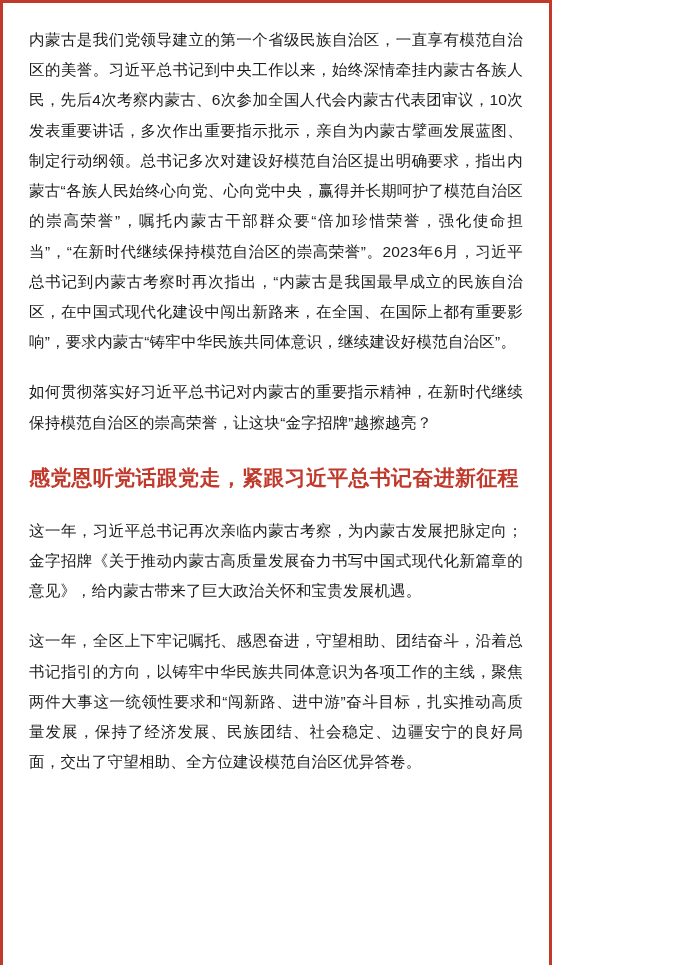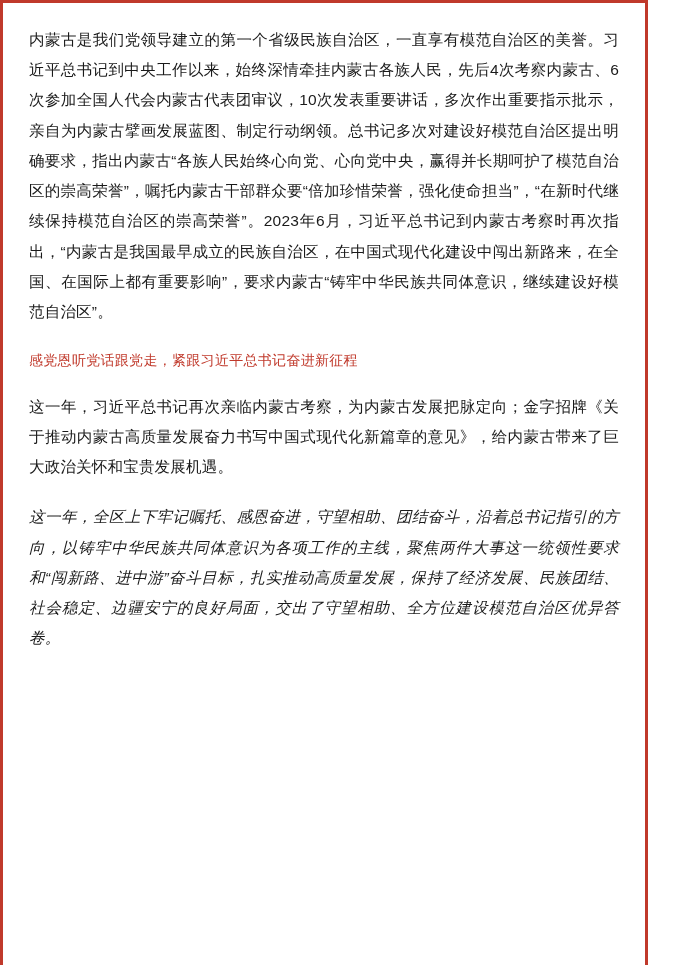--- a/index.html
+++ b/index.html
@@ -7,21 +7,21 @@
     padding: 0;
   }
   body {
     width: 679px;
     min-height: 965px;
     background: #ffffff;
     font-family: "Liberation Sans", "DejaVu Sans", sans-serif;
   }
   .page {
     position: relative;
-    width: 648px;
+    width: 552px;
     min-height: 965px;
     box-sizing: border-box;
     background: #ffffff;
     border-left: 3px solid #c0392b;
     border-right: 3px solid #c0392b;
     padding: 0;
   }
   .top-rule {
     width: 100%;
     height: 3px;
@@ -35,40 +35,40 @@
     font-size: 15.5px;
     line-height: 1.95;
     color: #1a1a1a;
     text-align: justify;
     text-justify: inter-ideograph;
     text-indent: 0;
     letter-spacing: 0.2px;
   }
   p.para:last-child {
     margin-bottom: 8px;
-    font-style: italic;
   }
   h2.section-heading {
     margin: 0 0 18px 0;
-    font-size: 14px;
+    font-size: 21px;
     line-height: 1.9;
     color: #c0392b;
-    font-weight: normal;
+    font-weight: bold;
     letter-spacing: 0.3px;
   }
 </style>
 </head>
 <body>
 
 <div class="page">
   <div class="top-rule"></div>
   <div class="content">
 
     <p class="para">内蒙古是我们党领导建立的第一个省级民族自治区，一直享有模范自治区的美誉。习近平总书记到中央工作以来，始终深情牵挂内蒙古各族人民，先后4次考察内蒙古、6次参加全国人代会内蒙古代表团审议，10次发表重要讲话，多次作出重要指示批示，亲自为内蒙古擘画发展蓝图、制定行动纲领。总书记多次对建设好模范自治区提出明确要求，指出内蒙古“各族人民始终心向党、心向党中央，赢得并长期呵护了模范自治区的崇高荣誉”，嘱托内蒙古干部群众要“倍加珍惜荣誉，强化使命担当”，“在新时代继续保持模范自治区的崇高荣誉”。2023年6月，习近平总书记到内蒙古考察时再次指出，“内蒙古是我国最早成立的民族自治区，在中国式现代化建设中闯出新路来，在全国、在国际上都有重要影响”，要求内蒙古“铸牢中华民族共同体意识，继续建设好模范自治区”。</p>
 
+    <p class="para">如何贯彻落实好习近平总书记对内蒙古的重要指示精神，在新时代继续保持模范自治区的崇高荣誉，让这块“金字招牌”越擦越亮？</p>
 
 
     <h2 class="section-heading">感党恩听党话跟党走，紧跟习近平总书记奋进新征程</h2>
 
 
     <p class="para">这一年，习近平总书记再次亲临内蒙古考察，为内蒙古发展把脉定向；金字招牌《关于推动内蒙古高质量发展奋力书写中国式现代化新篇章的意见》，给内蒙古带来了巨大政治关怀和宝贵发展机遇。</p>
 
     <p class="para">这一年，全区上下牢记嘱托、感恩奋进，守望相助、团结奋斗，沿着总书记指引的方向，以铸牢中华民族共同体意识为各项工作的主线，聚焦两件大事这一统领性要求和“闯新路、进中游”奋斗目标，扎实推动高质量发展，保持了经济发展、民族团结、社会稳定、边疆安宁的良好局面，交出了守望相助、全方位建设模范自治区优异答卷。</p>
 
   </div>

